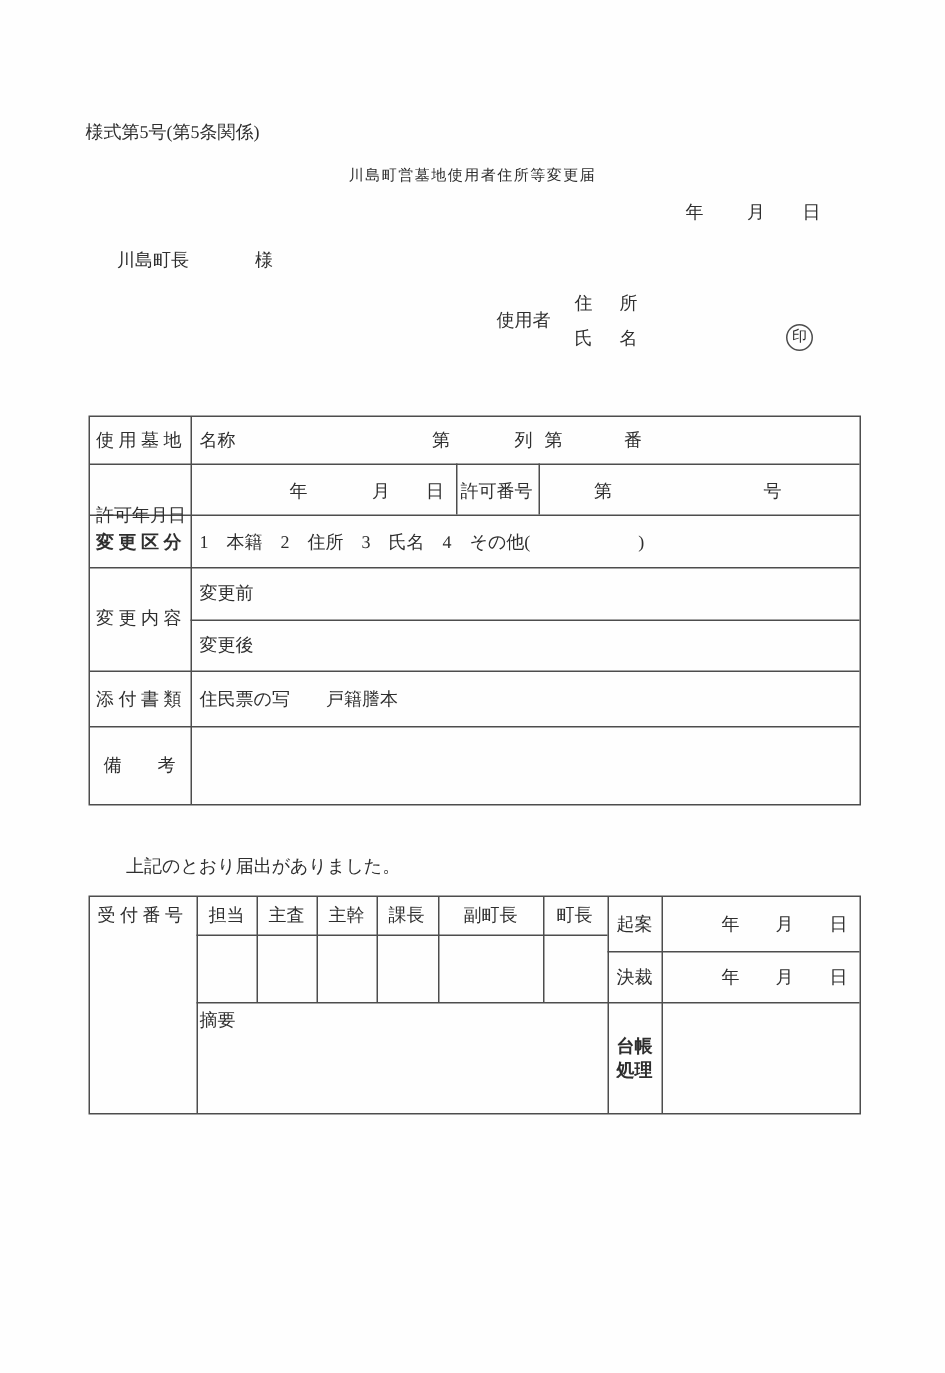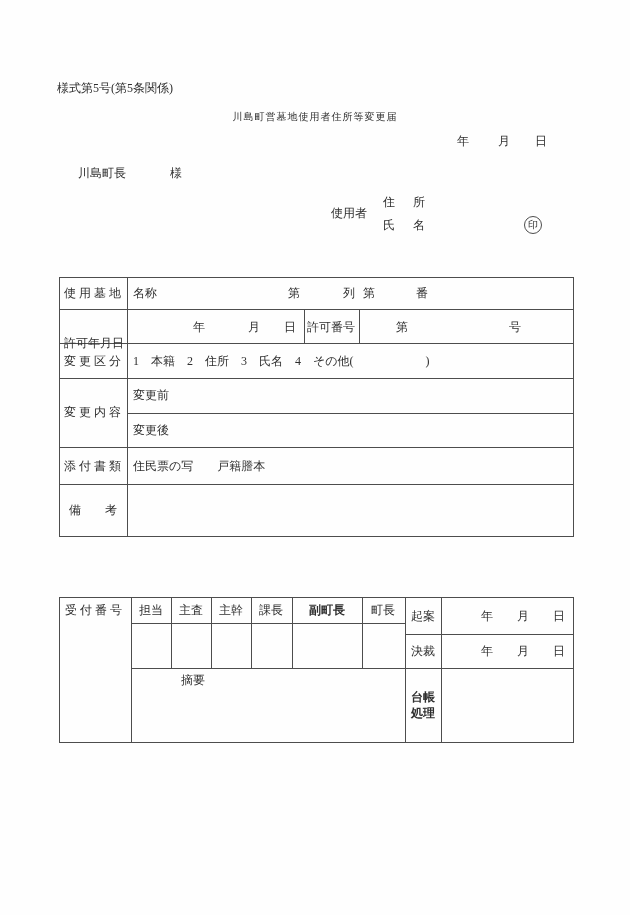--- a/index.html
+++ b/index.html
@@ -63,59 +63,60 @@
     <span class="t" style="left:356px;top:9px;">番</span>
 
     <span class="t" style="left:4px;top:43px;margin-top:16px;">許可年月日</span>
     <span class="t" style="left:133px;top:43px;">年</span>
     <span class="t" style="left:188px;top:43px;">月</span>
     <span class="t" style="left:224px;top:43px;">日</span>
     <span class="t" style="left:247px;top:43px;">許可番号</span>
     <span class="t" style="left:336px;top:43px;">第</span>
     <span class="t" style="left:449px;top:43px;">号</span>
 
-    <span class="t" style="left:4px;top:77px;">変 更 区 分</span>
+    <span class="t" style="left:4px;top:77px;font-weight:bold;">変 更 区 分</span>
     <span class="t" style="left:73px;top:77px;">1　本籍　2　住所　3　氏名　4　その他(　　　　　　)</span>
 
     <span class="t" style="left:4px;top:128px;">変 更 内 容</span>
     <span class="t" style="left:73px;top:111px;">変更前</span>
     <span class="t" style="left:73px;top:146px;">変更後</span>
 
     <span class="t" style="left:4px;top:182px;">添 付 書 類</span>
     <span class="t" style="left:73px;top:182px;">住民票の写　　戸籍謄本</span>
 
     <span class="t" style="left:9px;top:226px;">備　　考</span>
   </div>
 
+  <span class="t" style="left:84px;top:571px;">上記のとおり届出がありました。</span>
 
   <div class="tbl" style="left:59px;top:597px;width:513px;height:144px;">
 
     <div class="vl" style="left:71px;top:0;height:144px;"></div>
     <div class="vl" style="left:111px;top:0;height:70px;"></div>
     <div class="vl" style="left:151px;top:0;height:70px;"></div>
     <div class="vl" style="left:191px;top:0;height:70px;"></div>
     <div class="vl" style="left:232px;top:0;height:70px;"></div>
     <div class="vl" style="left:302px;top:0;height:70px;"></div>
     <div class="vl" style="left:345px;top:0;height:144px;"></div>
     <div class="vl" style="left:381px;top:0;height:144px;"></div>
     <div class="hl" style="left:71px;top:25px;width:274px;"></div>
     <div class="hl" style="left:345px;top:36px;width:168px;"></div>
     <div class="hl" style="left:71px;top:70px;width:442px;"></div>
 
     <span class="t" style="left:5px;top:6px;">受 付 番 号</span>
     <span class="t" style="left:79px;top:6px;">担当</span>
     <span class="t" style="left:119px;top:6px;">主査</span>
     <span class="t" style="left:159px;top:6px;text-align:center;">主幹</span>
     <span class="t" style="left:199px;top:6px;">課長</span>
-    <span class="t" style="left:249px;top:6px;font-weight:bold;">副町長</span>
+    <span class="t" style="left:249px;top:6px;">副町長</span>
     <span class="t" style="left:311px;top:6px;">町長</span>
 
     <span class="t" style="left:351px;top:12px;">起案</span>
     <span class="t" style="left:421px;top:12px;">年　　月　　日</span>
     <span class="t" style="left:351px;top:47px;">決裁</span>
     <span class="t" style="left:421px;top:47px;">年　　月　　日</span>
 
-    <span class="t" style="left:73px;top:76px;padding-left:48px;">摘要</span>
+    <span class="t" style="left:73px;top:76px;">摘要</span>
     <span class="t" style="left:351px;top:93px;font-weight:bold;">台帳</span>
     <span class="t" style="left:351px;top:109px;font-weight:bold;">処理</span>
   </div>
 
 </div>
 
 </body></html>

